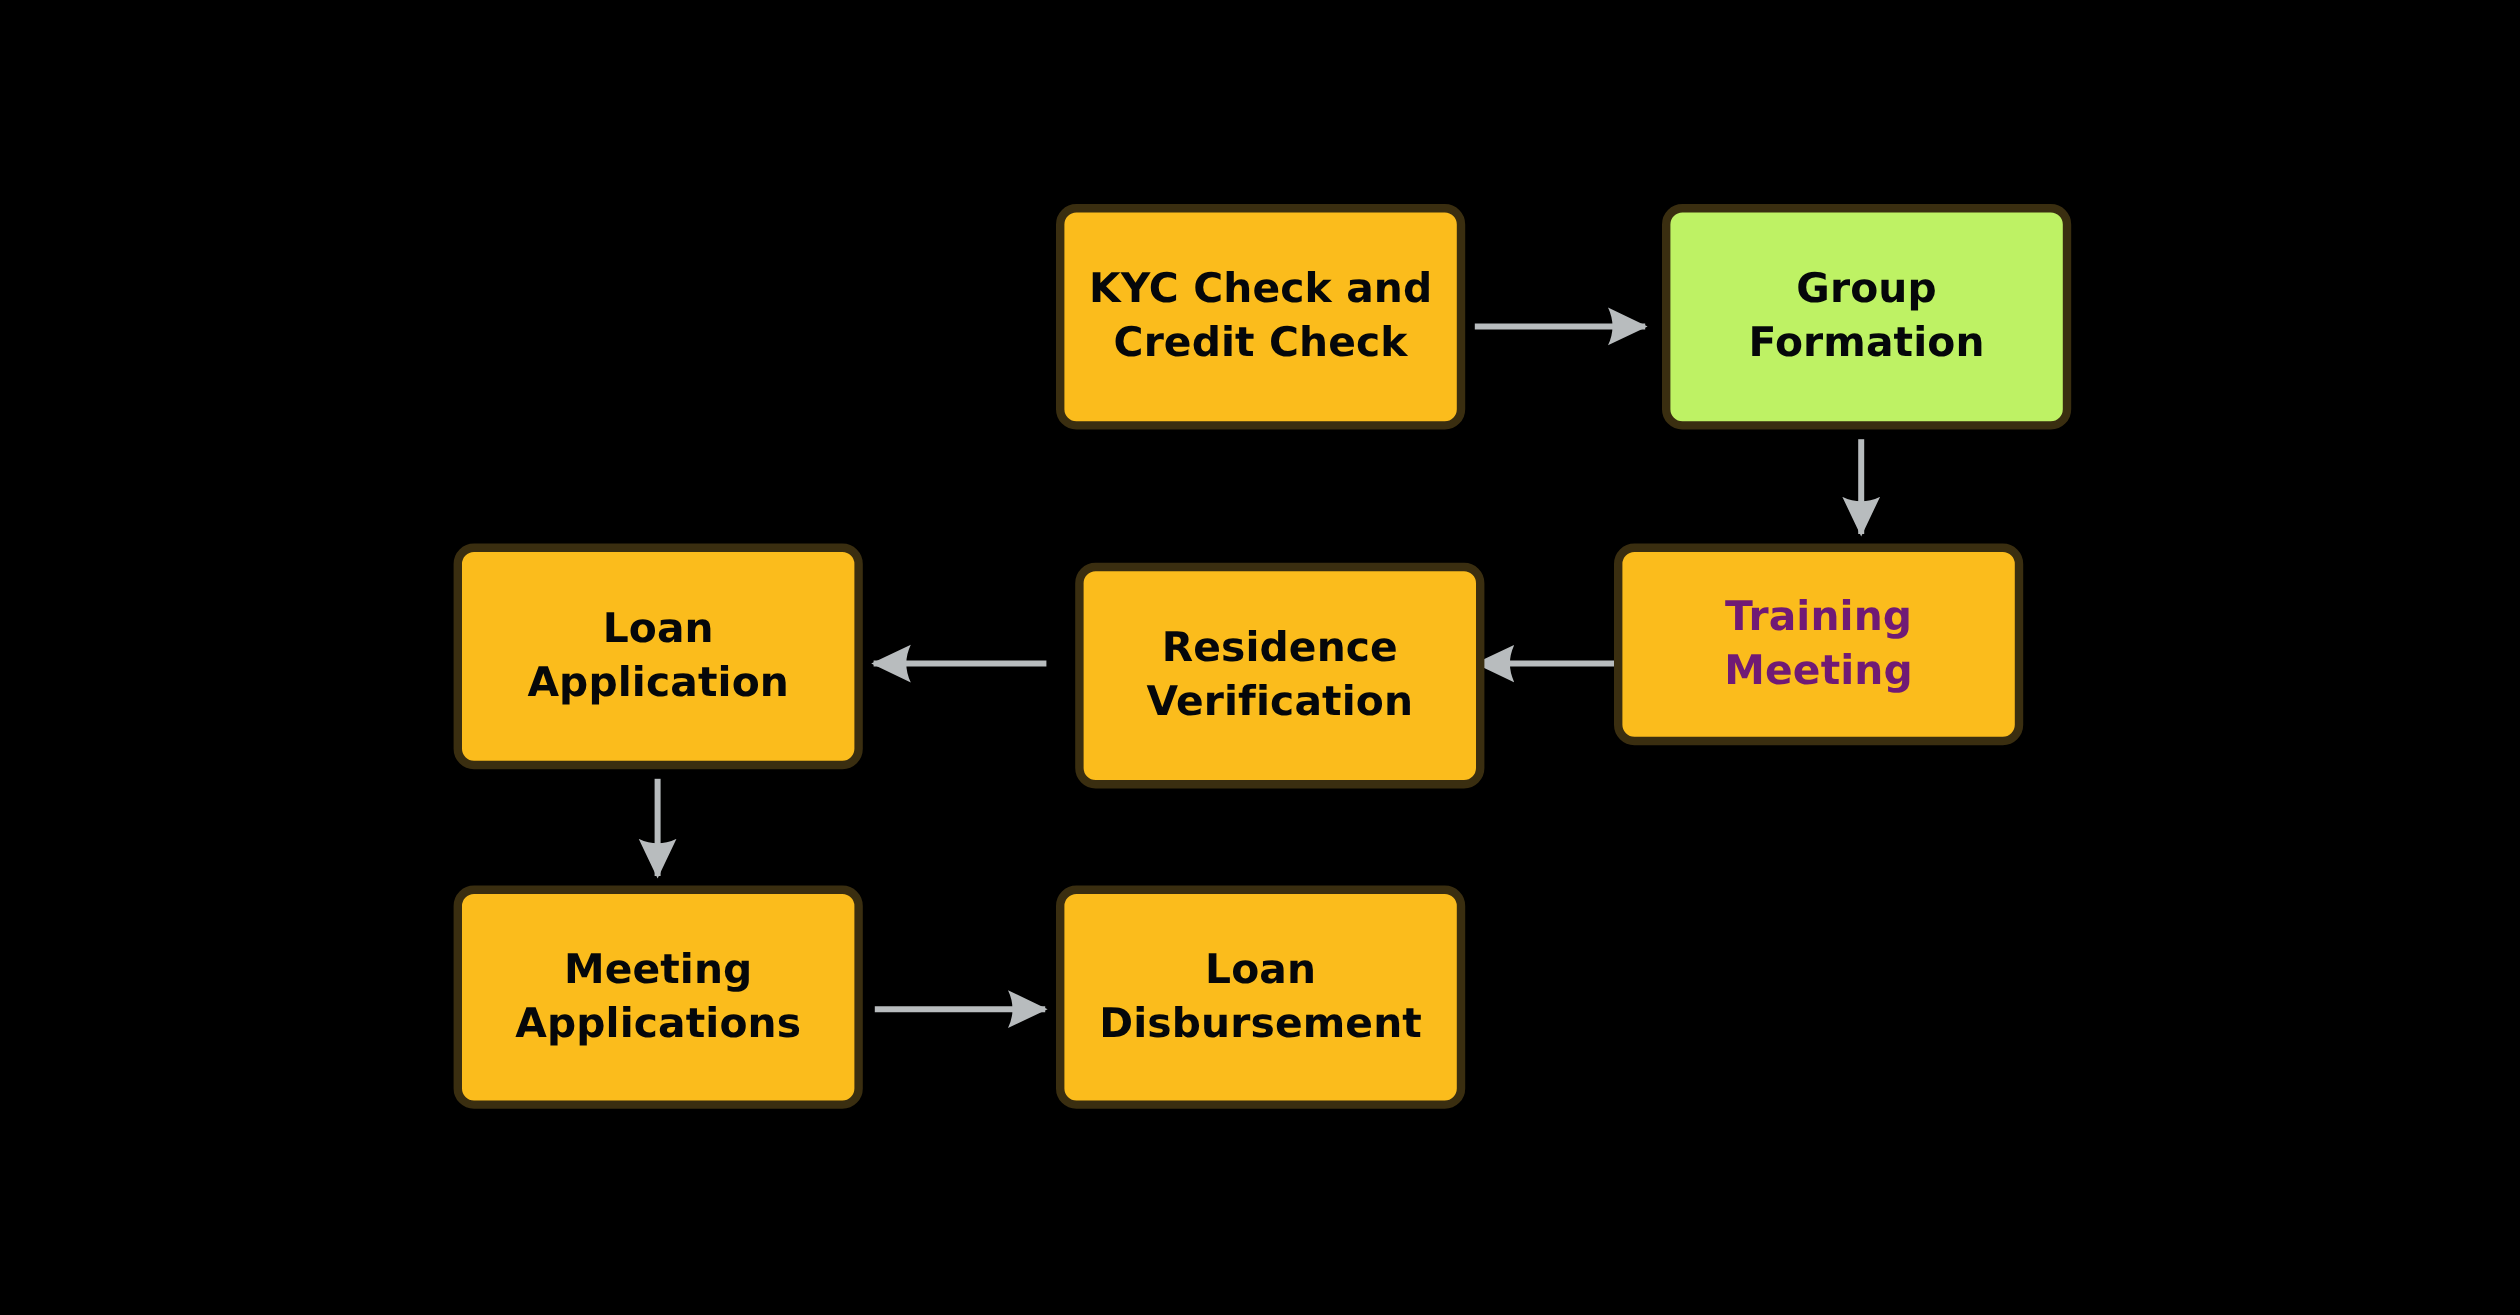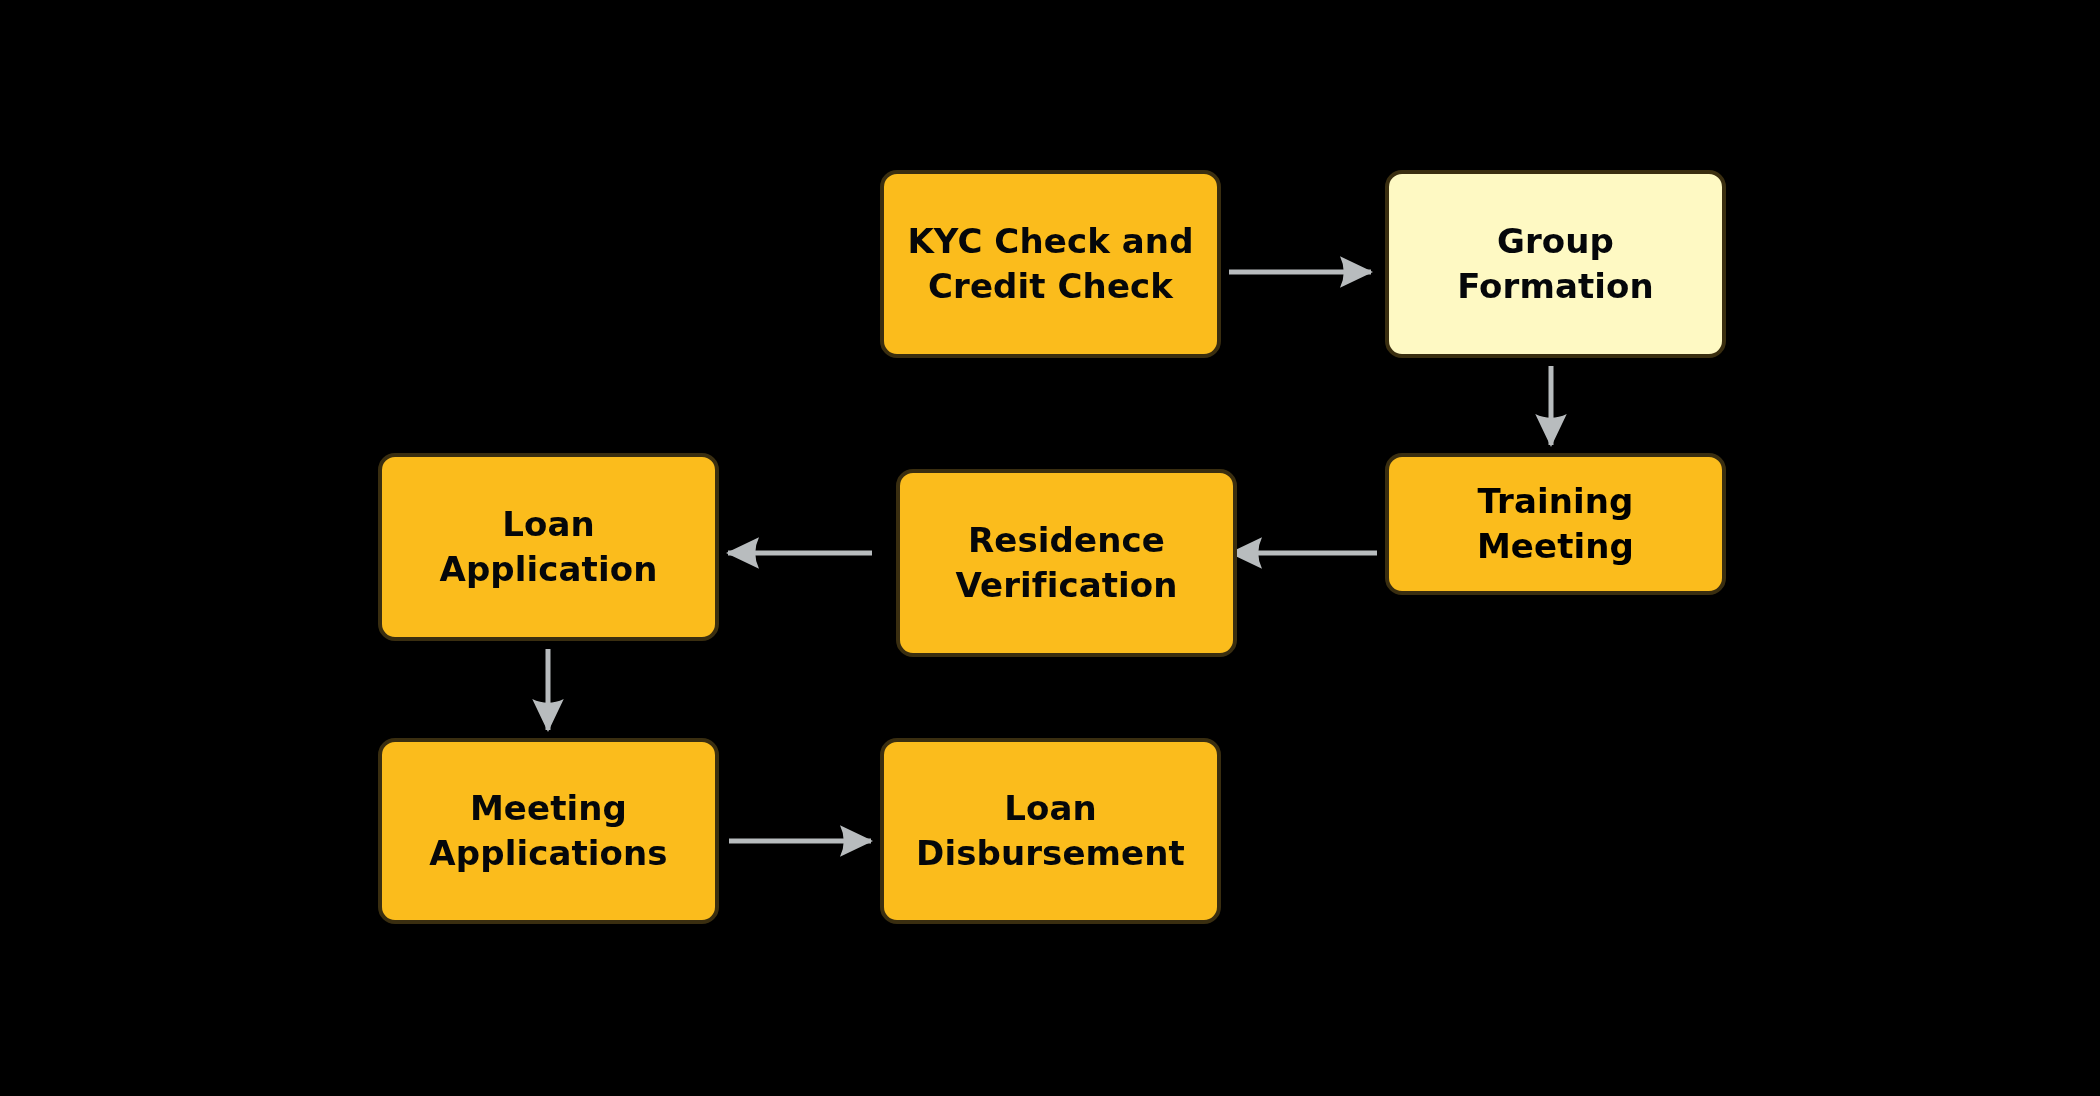--- a/index.html
+++ b/index.html
@@ -24,21 +24,21 @@
     left: 0;
     top: 0;
     width: 2100px;
     height: 1096px;
     pointer-events: none;
   }
   .node {
     position: absolute;
     box-sizing: border-box;
     background: #FBBC1C;
-    border: 4px solid #a16207;
+    border: 7px solid #a16207;
     border-radius: 17px;
     display: flex;
     align-items: center;
     justify-content: center;
     text-align: center;
     color: #05070A;
     font-size: 34px;
     font-weight: 700;
     line-height: 1.32;
     letter-spacing: 0.1px;
@@ -73,23 +73,23 @@
         <line x1="1377" y1="553" x2="1231" y2="553" stroke="#B8BCBE" stroke-width="5" marker-end="url(#arrow-left)"></line>
         <line x1="872" y1="553" x2="728" y2="553" stroke="#B8BCBE" stroke-width="5" marker-end="url(#arrow-left)"></line>
         <line x1="548" y1="649" x2="548" y2="730" stroke="#B8BCBE" stroke-width="5" marker-end="url(#arrow-down)"></line>
         <line x1="729" y1="841" x2="871" y2="841" stroke="#B8BCBE" stroke-width="5" marker-end="url(#arrow-right)"></line>
       </g>
   </svg>
 
   <div id="nodes-layer">
       <div class="node" style="left: 880px; top: 170px; width: 341px; height: 188px; background: rgb(251, 188, 28); border-color: rgb(58, 46, 16); color: rgb(5, 7, 10);"><span class="node-label">KYC Check and
 Credit Check</span></div>
-      <div class="node" style="left: 1385px; top: 170px; width: 341px; height: 188px; background: #fef9c3; border-color: rgb(58, 46, 16); color: rgb(5, 7, 10);"><span class="node-label">Group
+      <div class="node" style="left: 1385px; top: 170px; width: 341px; height: 188px; background: #bef264; border-color: rgb(58, 46, 16); color: rgb(5, 7, 10);"><span class="node-label">Group
 Formation</span></div>
-      <div class="node" style="left: 1385px; top: 453px; width: 341px; height: 142px; background: rgb(251, 188, 28); border-color: rgb(58, 46, 16); color: #000000;"><span class="node-label">Training
+      <div class="node" style="left: 1345px; top: 453px; width: 341px; height: 168px; background: rgb(251, 188, 28); border-color: rgb(58, 46, 16); color: #701a75;"><span class="node-label">Training
 Meeting</span></div>
       <div class="node" style="left: 896px; top: 453px; width: 341px; height: 188px; background: rgb(251, 188, 28); border-color: rgb(58, 46, 16); color: rgb(5, 7, 10); margin-top: 16px;"><span class="node-label">Residence
 Verification</span></div>
       <div class="node" style="left: 378px; top: 453px; width: 341px; height: 188px; background: rgb(251, 188, 28); border-color: rgb(58, 46, 16); color: rgb(5, 7, 10);"><span class="node-label">Loan
 Application</span></div>
       <div class="node" style="left: 378px; top: 738px; width: 341px; height: 186px; background: rgb(251, 188, 28); border-color: rgb(58, 46, 16); color: rgb(5, 7, 10);"><span class="node-label">Meeting
 Applications</span></div>
       <div class="node" style="left: 880px; top: 738px; width: 341px; height: 186px; background: rgb(251, 188, 28); border-color: rgb(58, 46, 16); color: rgb(5, 7, 10);"><span class="node-label">Loan
 Disbursement</span></div>
     </div>

